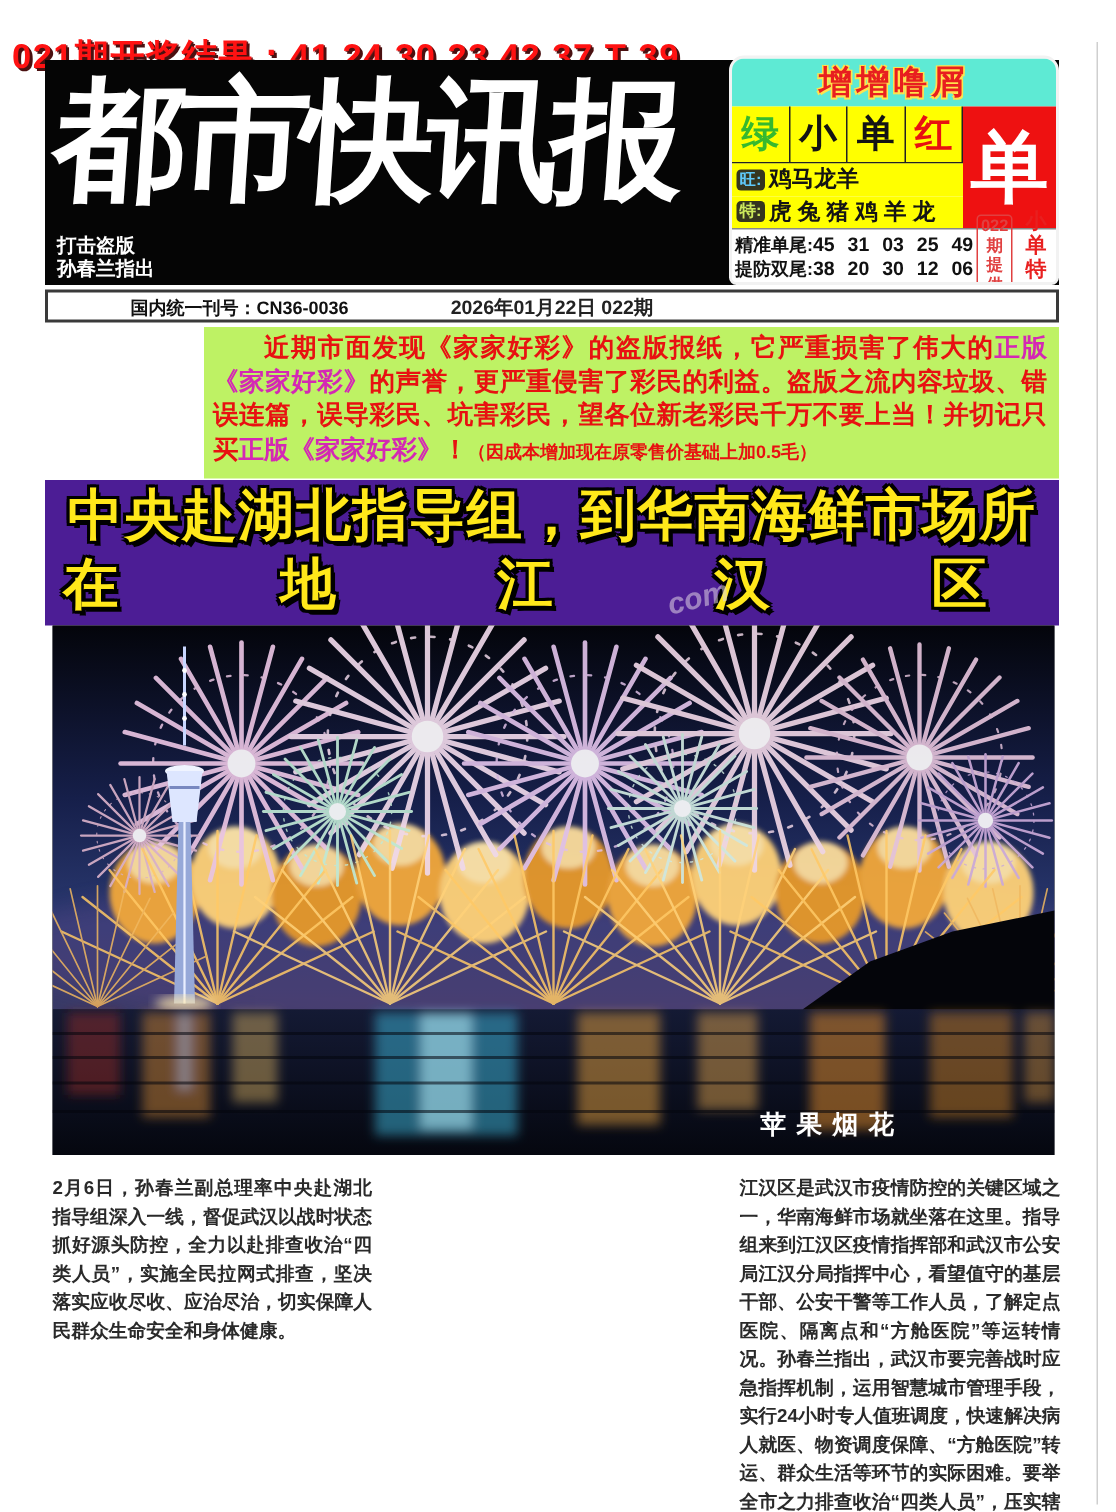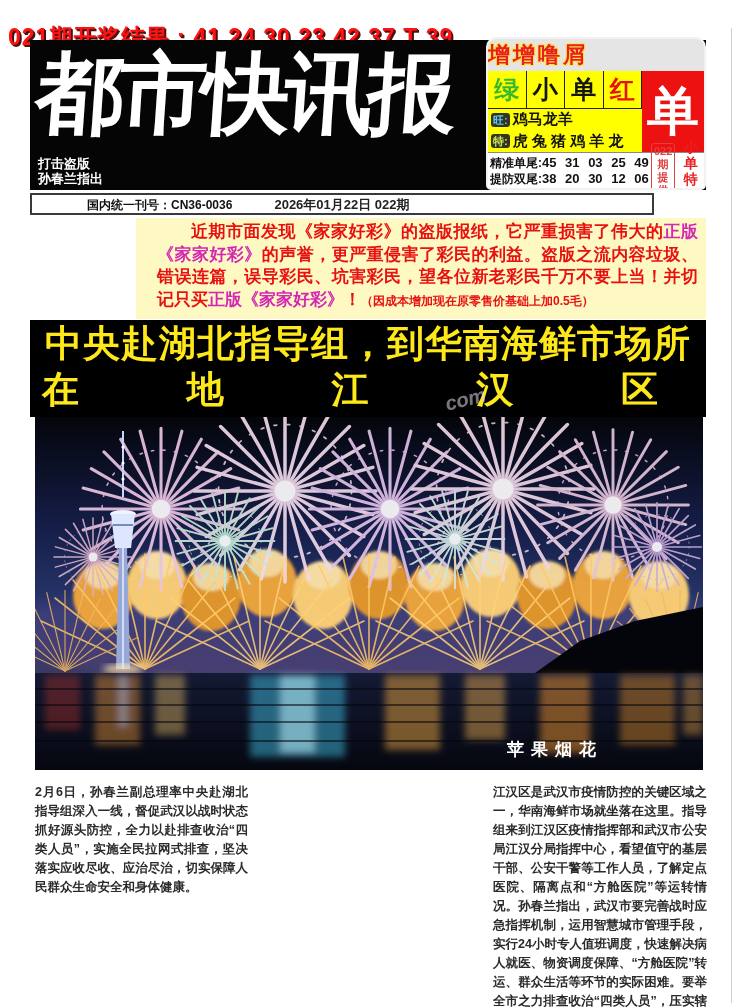--- a/index.html
+++ b/index.html
@@ -16,22 +16,22 @@
   
   .masthead{position:absolute;left:30px;top:40px;width:676px;height:150px;background:#050505;}
   .masthead-title{position:absolute;left:6px;top:8px;width:452px;color:#fff;font-size:88px;
                   font-weight:900;line-height:1.05;letter-spacing:-5px;white-space:nowrap;
                   transform:skewX(-4deg);}
   .anti-piracy{position:absolute;left:8px;bottom:4px;color:#fff;font-size:13px;font-weight:700;line-height:15px;}
 
   
   .pred-box{position:absolute;top:-3px;right:0;width:220px;height:153px;background:#fff;
             border:2px solid #f2f2f2;border-radius:10px 10px 5px 5px;overflow:hidden;box-sizing:border-box;}
-  .pred-header{height:32px;background:#e5e5e5;color:#e81f1f;font-size:22px;font-weight:900;
-               text-align:left;line-height:32px;letter-spacing:3px;
+  .pred-header{height:32px;background:#5eead4;color:#e81f1f;font-size:22px;font-weight:900;
+               text-align:center;line-height:32px;letter-spacing:3px;
                text-shadow:1px 1px 0 #ffe34d,-1px -1px 0 #ffe34d,1px -1px 0 #ffe34d,-1px 1px 0 #ffe34d;}
   .pred-main{display:flex;height:81px;}
   .pred-left{flex:1;display:flex;flex-direction:column;}
   .pred-cells{display:flex;height:37px;background:#ffff00;border-bottom:1px solid #222;}
   .pred-cells .cell{flex:1;border-right:1px solid #222;font-size:25px;font-weight:900;
                     text-align:center;line-height:36px;}
   .cell.c-green{color:#36b92e;}
   .cell.c-black{color:#141414;}
   .cell.c-red{color:#e81111;}
   .pred-row{background:#ffff00;display:flex;align-items:center;gap:3px;padding-left:3px;
@@ -43,38 +43,38 @@
               justify-content:center;font-size:52px;font-weight:900;}
   .pred-bottom{height:36px;background:#fff;display:flex;align-items:center;border-top:1px solid #888;}
   .tail-lines{flex:1;padding-left:2px;}
   .tail-line{font-size:12px;font-weight:800;color:#111;line-height:16px;white-space:nowrap;}
   .tail-line .vals{font-size:13px;word-spacing:5px;}
   .issue-chip{width:36px;border:1px solid #e04040;border-radius:3px;color:#e04040;font-size:11px;
               font-weight:700;line-height:13px;text-align:center;margin:0 2px;padding:1px 0;}
   .pred-tips{width:42px;text-align:center;color:#e81f1f;font-weight:800;font-size:14px;line-height:16px;}
 
   
-  .info-bar{position:absolute;left:30px;top:193px;width:624px;height:22px;background:#fff;
+  .info-bar{position:absolute;left:30px;top:193px;width:676px;height:22px;background:#fff;
             border:2px solid #3a3a3a;box-sizing:border-box;}
   .serial{position:absolute;left:55px;top:2px;font-size:12px;font-weight:700;color:#111;}
   .issue-date{position:absolute;left:0;right:0;top:1px;text-align:center;font-size:13px;font-weight:600;color:#222;}
 
   
   .statement{position:absolute;left:30px;top:218px;width:676px;height:101px;}
   .stamp{position:absolute;left:4px;top:2px;width:97px;height:89px;background:#fff;
          border:3px solid #e82222;box-sizing:border-box;display:flex;flex-direction:column;
          align-items:center;justify-content:center;color:#e81111;font-size:33px;font-weight:900;line-height:40px;}
-  .statement-text{position:absolute;left:106px;top:0;right:0;bottom:0;background:#fef9c3;padding:3px 8px 0 21px;}
+  .statement-text{position:absolute;left:106px;top:0;right:0;bottom:0;background:#bef264;padding:3px 8px 0 6px;}
   .statement-text p{margin:0;color:#e81111;font-weight:800;font-size:17px;line-height:22.5px;
                     text-indent:2em;text-align:justify;}
   .hl{color:#d428b4;}
   .note{font-size:12px;}
 
   
-  .headline{position:absolute;left:30px;top:320px;width:676px;height:97px;background:#000000;overflow:hidden;}
+  .headline{position:absolute;left:30px;top:320px;width:676px;height:97px;background:#4c1d95;overflow:hidden;}
   .headline .hl-line{color:#ffe81a;font-weight:900;font-size:37px;line-height:46px;white-space:nowrap;
       text-shadow:-2px 0 #000,2px 0 #000,0 -2px #000,0 2px #000,-2px -2px #000,2px -2px #000,-2px 2px #000,2px 2px #000,3px 3px 0 #000;}
   .hl-line1{text-align:center;margin-top:1px;letter-spacing:1px;}
   .hl-line2{display:flex;justify-content:space-between;padding:0 48px 0 12px;}
   .watermark{position:absolute;right:220px;bottom:6px;color:#e0d4e4;opacity:.55;font-size:20px;
              font-style:italic;transform:rotate(-14deg);font-weight:600;}
 
   
   .photo{position:absolute;left:35px;top:417px;width:668px;height:353px;background:#060810;}
   .photo svg{display:block;}

